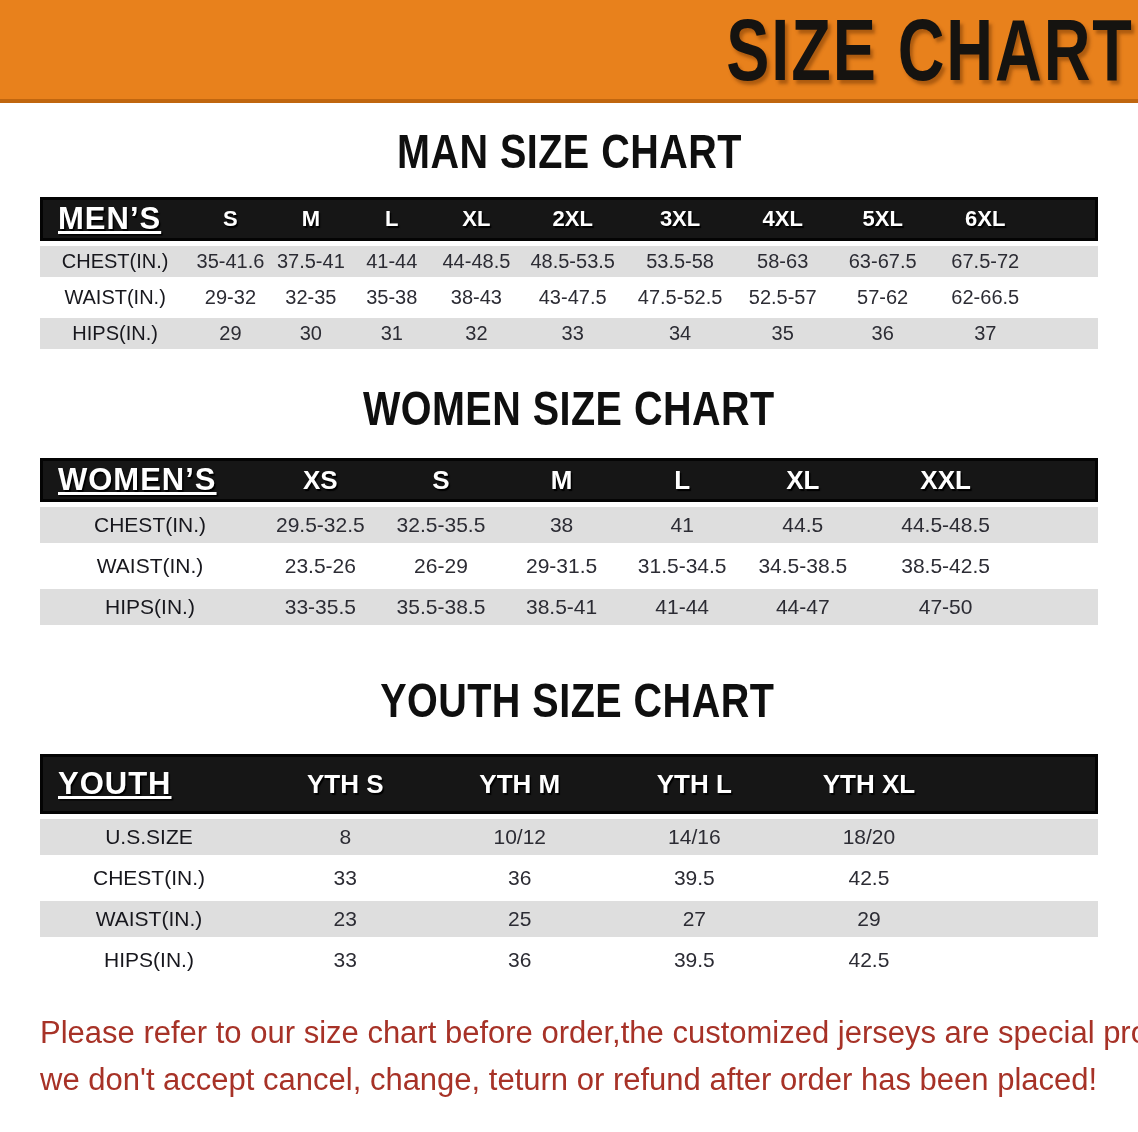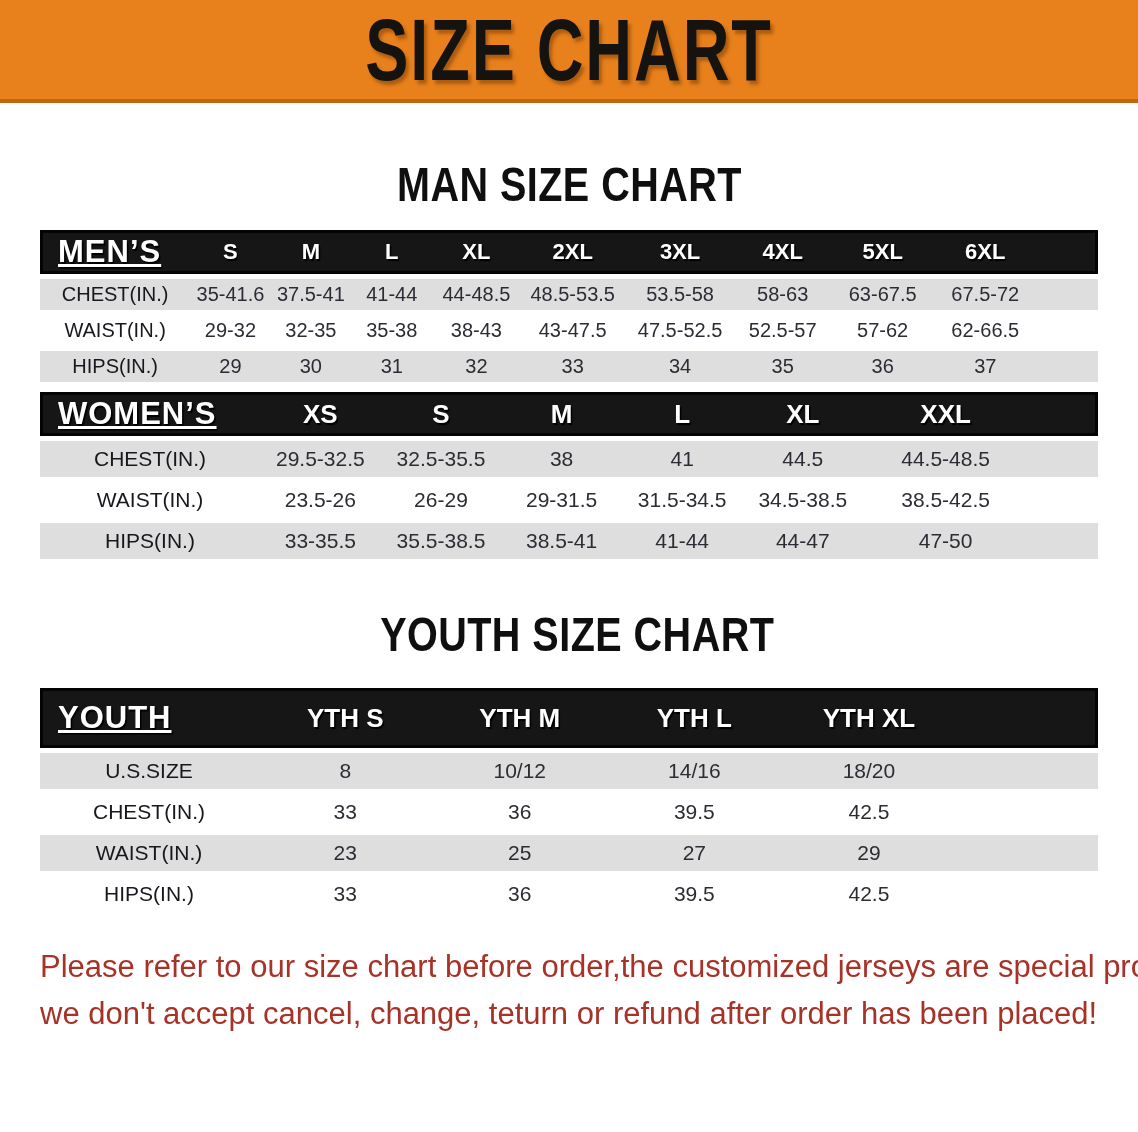--- a/index.html
+++ b/index.html
@@ -13,21 +13,21 @@
   }
 
   
   .banner {
     width: 100%;
     height: 103px;
     background: #E8811C;
     border-bottom: 4px solid #C0660F;
     display: flex;
     align-items: center;
-    justify-content: center;
+    justify-content: flex-end;
   }
   .banner-title {
     display: inline-block;
     font-size: 66px;
     font-weight: 800;
     letter-spacing: 2px;
     color: #151310;
     transform: scaleY(1.32) scaleX(0.98);
     text-shadow: 3px 3px 3px rgba(100, 45, 0, 0.45);
     white-space: nowrap;
@@ -40,21 +40,21 @@
   }
   .section-heading span {
     display: inline-block;
     font-size: 43px;
     font-weight: 800;
     color: #0f0f0f;
     transform: scaleX(0.92) scaleY(1.12);
     letter-spacing: 0.5px;
     white-space: nowrap;
   }
-  .heading-men   { padding-top: 24px; padding-bottom: 16px; margin-top: 33px; }
+  .heading-men   { padding-top: 24px; padding-bottom: 16px; }
   .heading-women { padding-top: 30px; padding-bottom: 20px; }
   .heading-youth { padding-top: 46px; padding-bottom: 24px; padding-left: 16px; }
 
   
   .size-table {
     width: 1058px;
     margin: 0 40px;
     border-collapse: separate;
     border-spacing: 0 5px;
     table-layout: fixed;
@@ -217,20 +217,23 @@
             <td>35</td>
             <td>36</td>
             <td>37</td>
             <td></td>
           </tr>
         </tbody>
       </table>
   </section>
 
   <section>
+    <h2 class="section-heading heading-women">
+      <span>WOMEN SIZE CHART</span>
+    </h2>
     <table class="size-table t-women">
         <colgroup>
           <col>
           <col>
           <col>
           <col>
           <col>
           <col>
           <col>
           <col>

